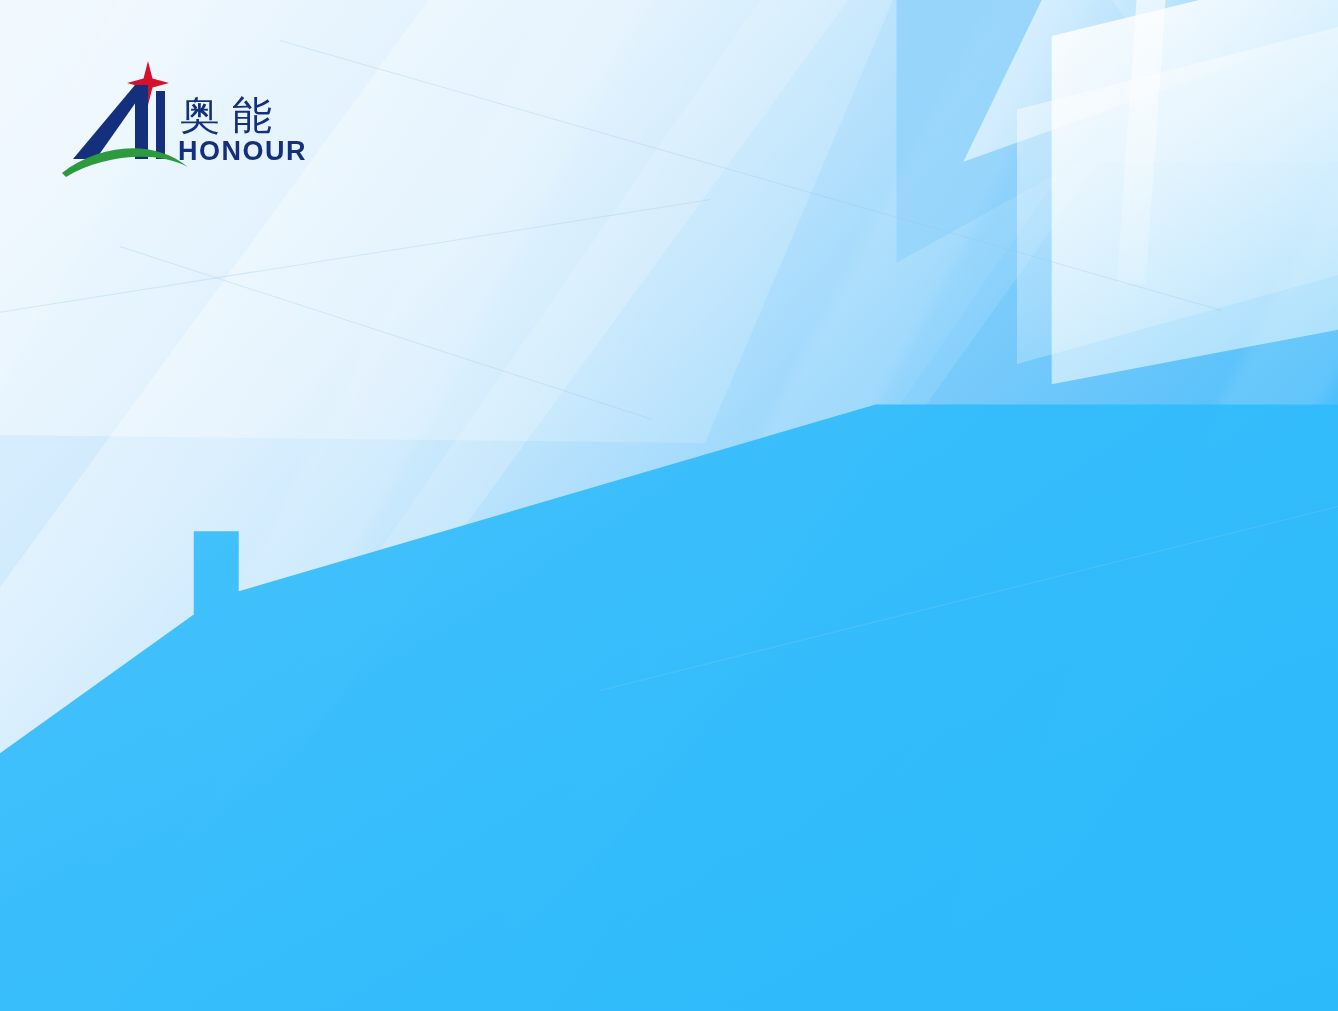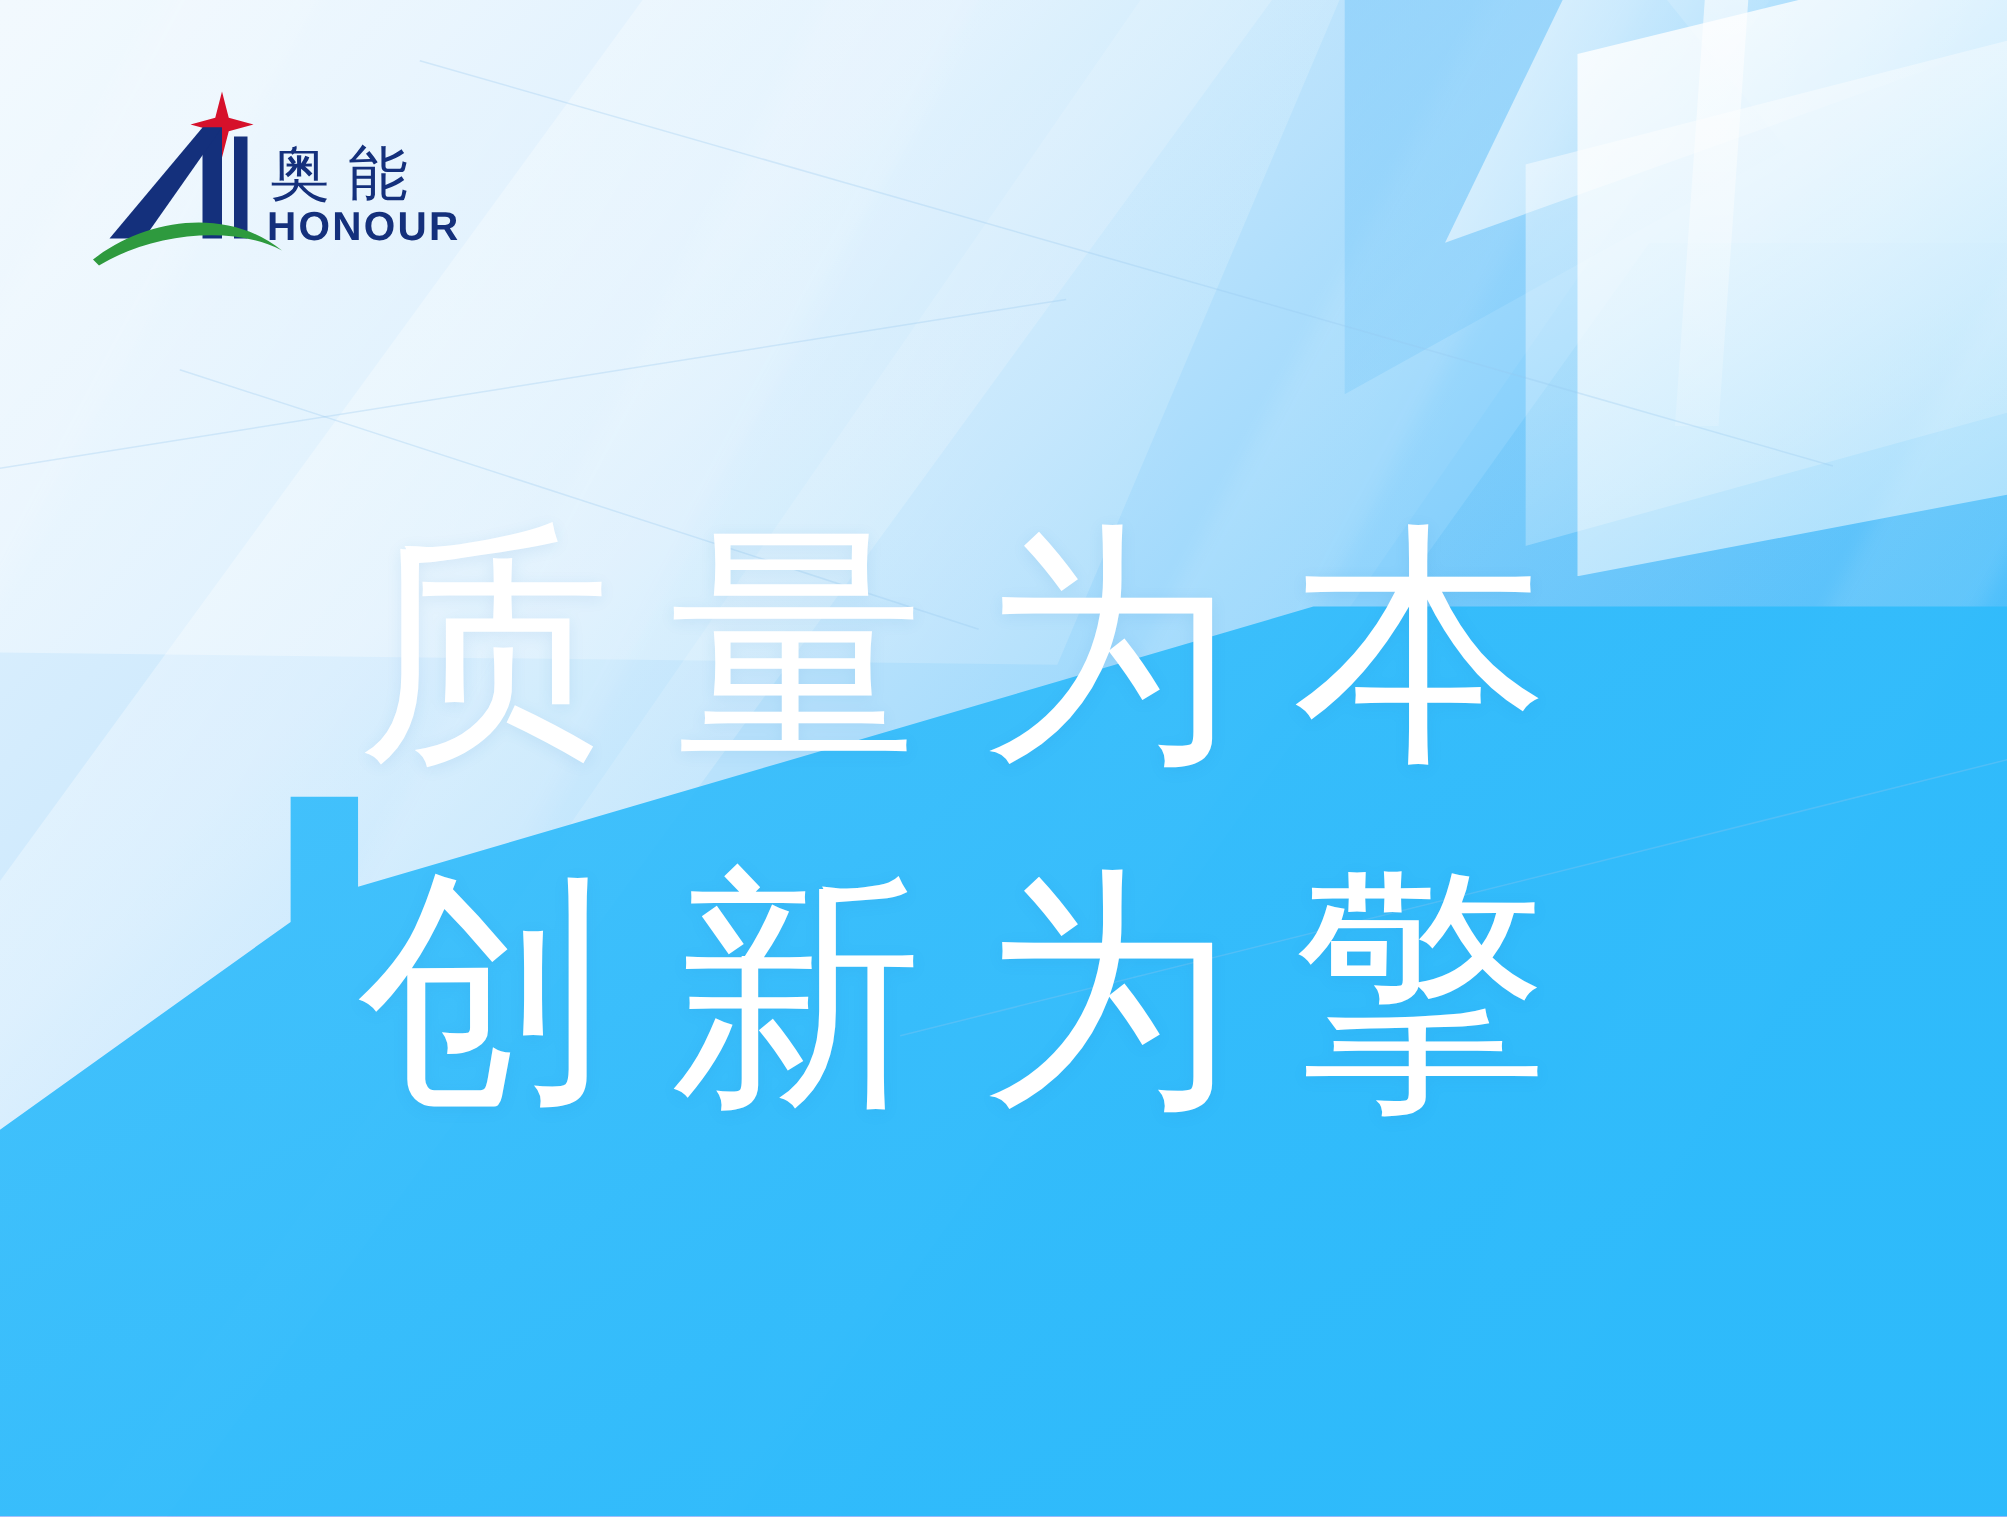--- a/index.html
+++ b/index.html
@@ -2,21 +2,21 @@
 <html><head>
 <meta charset="utf-8">
 <style>
   html,body{margin:0;padding:0;background:#fff;}
   body{font-family:"Liberation Sans","DejaVu Sans",sans-serif;}
 
   #stage{
     position:relative;
     width:1338px;height:1011px;
     overflow:hidden;
-    background:#8b5cf6;
+    background:#1d4ed8;
   }
 
   
   .bg-base{
     position:absolute;inset:0;
     background:linear-gradient(133deg,
       #E6F4FE 0%,
       #DBEFFD 14%,
       #CDE9FD 28%,
       #AFDEFC 42%,
@@ -183,18 +183,14 @@
       <g>
         <path d="M2 118 C38 90 92 83 128 112 C96 95 42 100 6 122 Z" fill="#2E9A3E"></path>
       </g>
 
       <text x="120" y="74" font-family="'DejaVu Sans','Liberation Sans',sans-serif" font-size="40" fill="#14307C" letter-spacing="12">奥能</text>
 
       <text x="118" y="105" font-family="'Liberation Sans','DejaVu Sans',sans-serif" font-size="27" font-weight="bold" fill="#14307C" letter-spacing="1.5">HONOUR</text>
     </svg>
   </div>
 
-  <div id="headline">
-    <div class="hl-line first">质量为本</div>
-    <div class="hl-line second">创新为擎</div>
-  </div>
 
 </div>
 
 </body></html>

